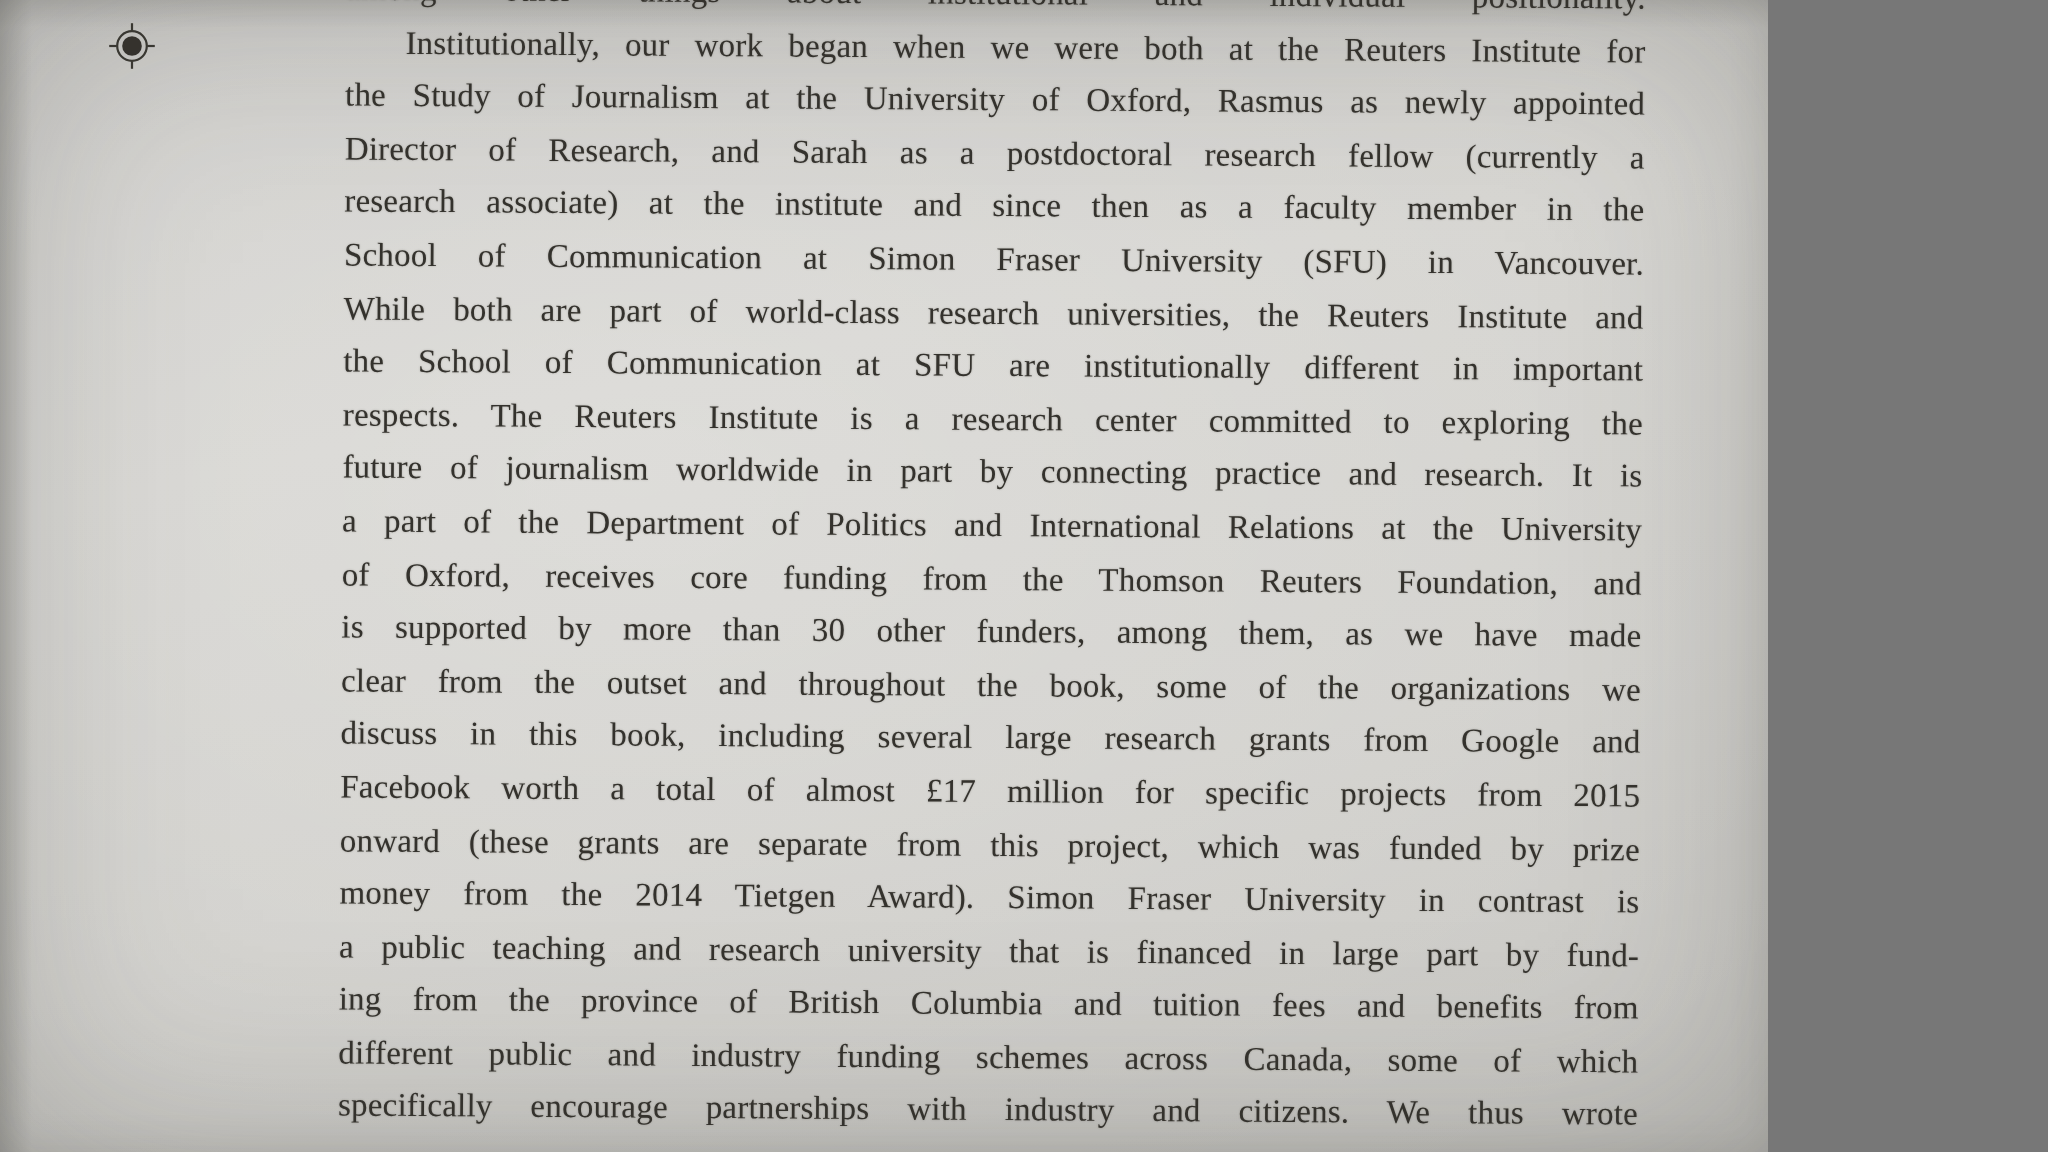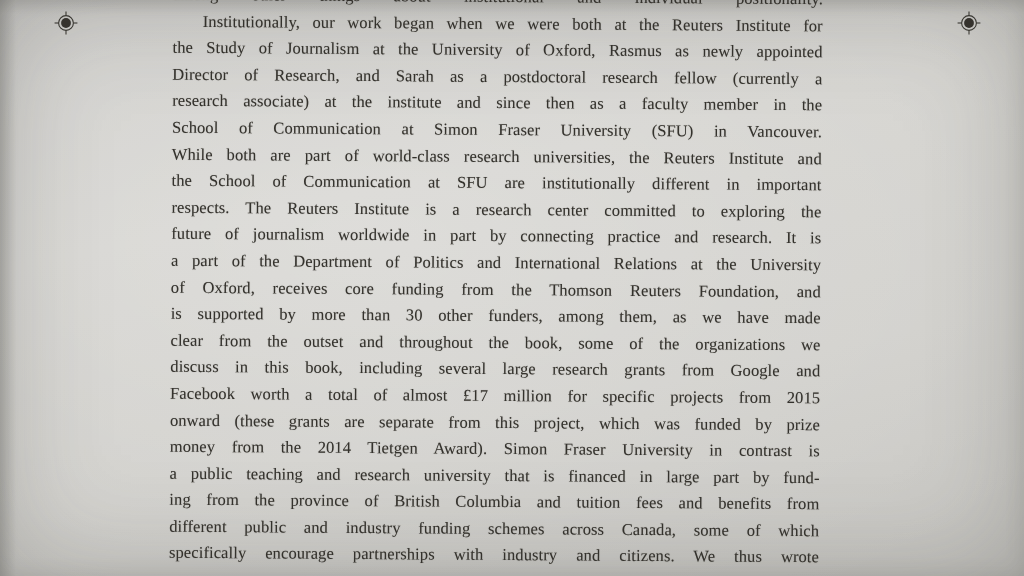--- a/index.html
+++ b/index.html
@@ -1,18 +1,18 @@
 <!DOCTYPE html>
 <html><head>
 <meta charset="utf-8">
 <style>
   html, body { margin: 0; padding: 0; background: #777; }
   #photo {
     position: relative;
-    width: 1024px;
+    width: 884px;
     height: 576px;
     overflow: hidden;
     background:
       linear-gradient(90deg, rgba(60,60,55,0.20) 0px, rgba(60,60,55,0) 16px),
       linear-gradient(180deg, rgba(60,60,55,0.10) 0px, rgba(60,60,55,0) 14px),
       radial-gradient(130% 120% at 36% 42%, rgba(255,255,255,0.22) 0%, rgba(255,255,255,0) 62%),
       linear-gradient(168deg, #cfcecb 0%, #d5d4d0 34%, #d1d0cc 66%, #c7c6c2 100%);
     box-shadow: inset 0 0 110px rgba(66,66,60,0.28), inset 0 0 20px rgba(66,66,60,0.14);
     font-family: "Liberation Serif", "DejaVu Serif", serif;
   }

